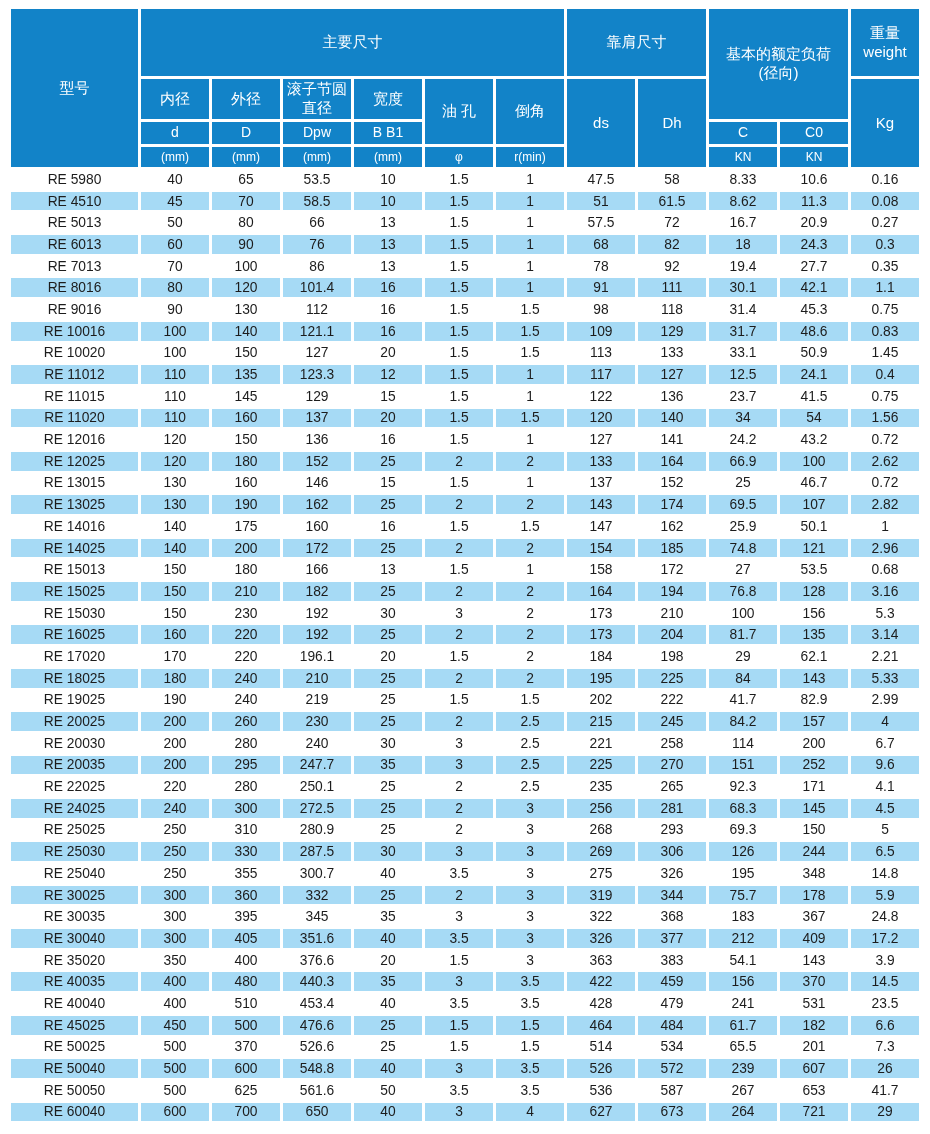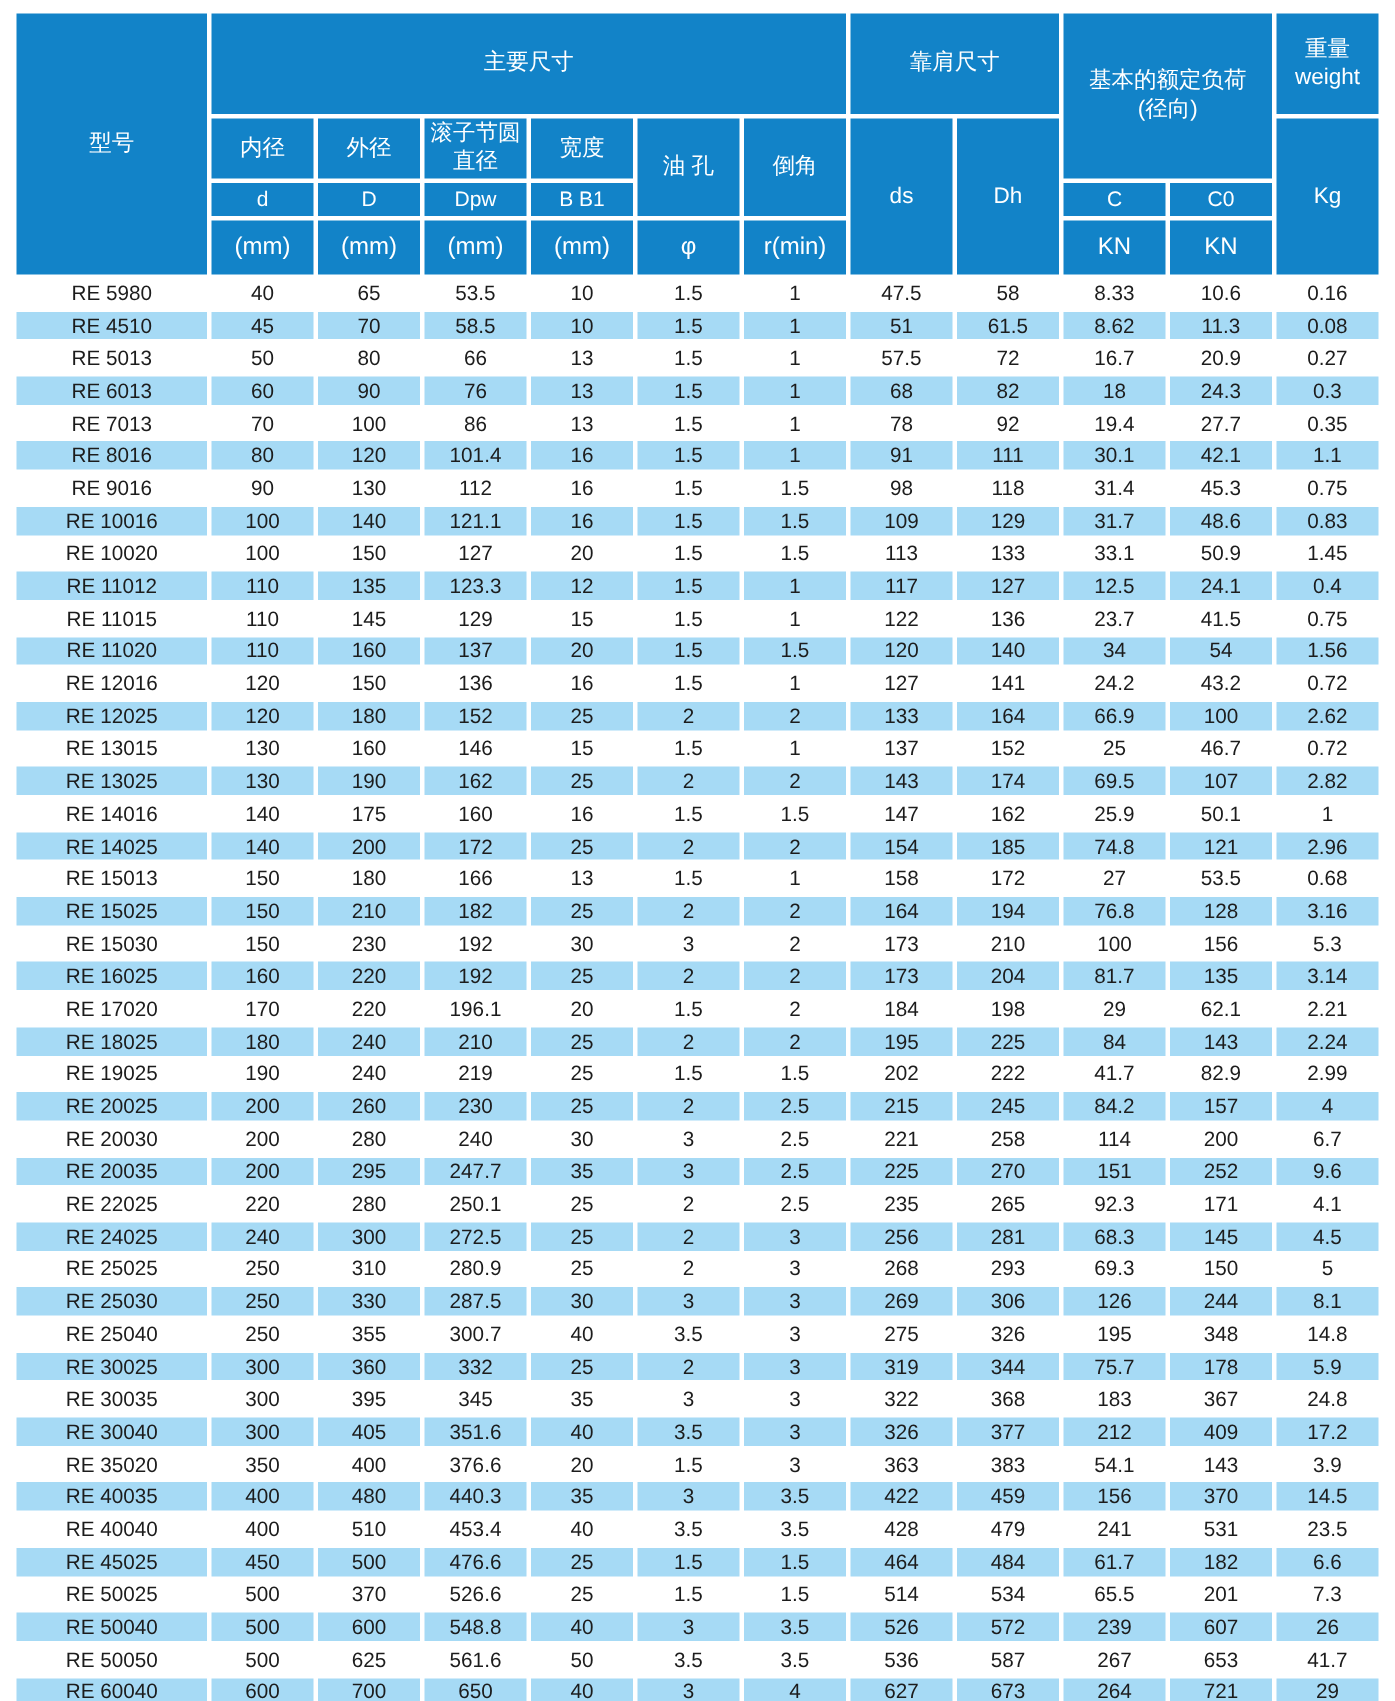--- a/index.html
+++ b/index.html
@@ -27,21 +27,21 @@
     font-weight: normal;
     text-align: center;
     vertical-align: middle;
     padding: 0;
     white-space: nowrap;
     line-height: 1.25;
   }
   tr.hrow-a th { font-size: 15px; height: 67px; }
   tr.hrow-b th { font-size: 15px; height: 40px; }
   tr.hrow-c th { font-size: 14px; height: 22px; }
-  tr.hrow-d th { font-size: 16px; height: 36px; }
+  tr.hrow-d th { font-size: 12px; height: 20px; }
   table.spec td {
     text-align: center;
     vertical-align: middle;
     padding: 0;
     height: 18.7px;
     font-size: 13.8px;
     color: #1c1c1c;
     white-space: nowrap;
     background: #ffffff;
   }
@@ -441,21 +441,21 @@
           <td>180</td>
           <td>240</td>
           <td>210</td>
           <td>25</td>
           <td>2</td>
           <td>2</td>
           <td>195</td>
           <td>225</td>
           <td>84</td>
           <td>143</td>
-          <td>2.24</td>
+          <td>5.33</td>
         </tr>
         <tr>
           <td>RE 19025</td>
           <td>190</td>
           <td>240</td>
           <td>219</td>
           <td>25</td>
           <td>1.5</td>
           <td>1.5</td>
           <td>202</td>
@@ -553,21 +553,21 @@
           <td>250</td>
           <td>330</td>
           <td>287.5</td>
           <td>30</td>
           <td>3</td>
           <td>3</td>
           <td>269</td>
           <td>306</td>
           <td>126</td>
           <td>244</td>
-          <td>8.1</td>
+          <td>6.5</td>
         </tr>
         <tr>
           <td>RE 25040</td>
           <td>250</td>
           <td>355</td>
           <td>300.7</td>
           <td>40</td>
           <td>3.5</td>
           <td>3</td>
           <td>275</td>

